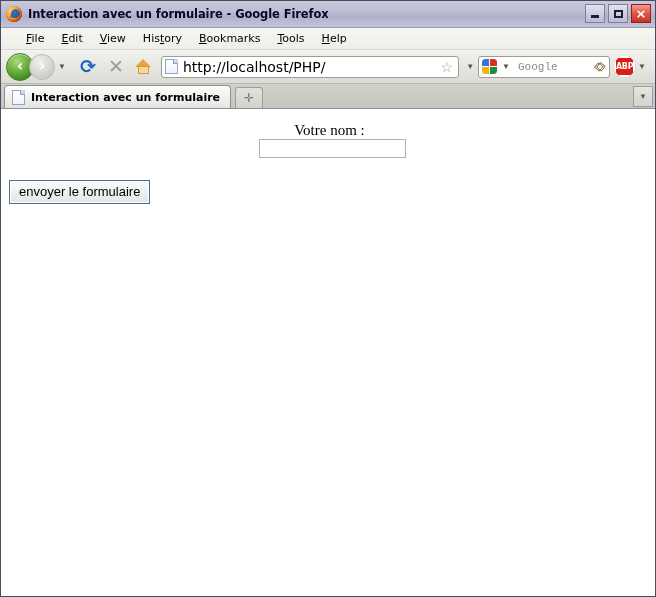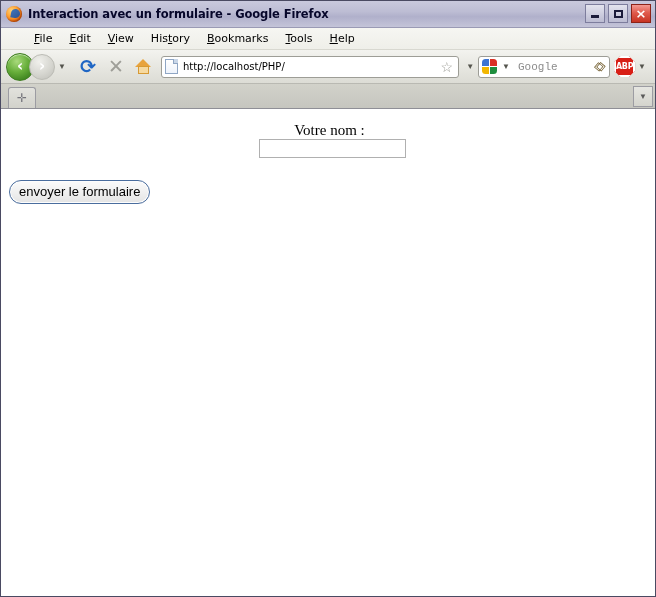--- a/index.html
+++ b/index.html
@@ -110,21 +110,21 @@
   }
 
   
   .menubar {
     height: 22px;
     box-sizing: border-box;
     background: linear-gradient(to bottom, #f6f6f2 0%, #efefe9 100%);
     border-bottom: 1px solid #d8d8d0;
     display: flex;
     align-items: center;
-    padding-left: 25px;
+    padding-left: 17px;
   }
   .menu-item {
     font-family: "DejaVu Sans", sans-serif;
     font-size: 11px;
     color: #000000;
     padding: 2px 9px 2px 8px;
     white-space: nowrap;
     cursor: default;
   }
   .menu-item u { text-decoration: underline; }
@@ -246,21 +246,21 @@
     content: "";
     position: absolute;
     right: -1px; top: -1px;
     width: 4px; height: 4px;
     background: #c8d6e8;
     border-left: 1px solid #8fa6c4;
     border-bottom: 1px solid #8fa6c4;
   }
   .url-text {
     font-family: "DejaVu Sans", sans-serif;
-    font-size: 10px;
+    font-size: 14px;
     color: #000000;
     white-space: nowrap;
     overflow: hidden;
     flex: 1 1 auto;
   }
   .star-glyph {
     font-size: 14px;
     color: #9a9a93;
     line-height: 1;
     margin: 0 2px;
@@ -434,21 +434,21 @@
     outline: none;
   }
   .text-input.nom { width: 147px; }
   .text-input.prenom { width: 146px; }
   .submit-btn {
     font-family: "Liberation Sans", sans-serif;
     font-size: 13px;
     color: #000000;
     background: linear-gradient(to bottom, #fbfbfb 0%, #f0f0f0 50%, #e4e4e4 100%);
     border: 1px solid #4a6d9e;
-    border-radius: 12px;
+    border-radius: 0;
     padding: 3px 9px 4px 9px;
     margin-top: 4px;
     box-shadow: inset 0 0 0 1px #fdfdfd;
     cursor: default;
   }
 </style>
 </head>
 <body>
 
 <div class="window">
@@ -521,20 +521,24 @@
       <span class="search-placeholder">Google</span>
       <span class="mag-glyph">⧉</span>
     </div>
     <div class="abp-icon">
       <span>ABP</span>
     </div>
     <span class="tiny-arrow">▼</span>
   </div>
 
   <div class="tabbar">
+    <div class="tab">
+      <span class="pg-icon"></span>
+      <span class="tab-title">Interaction avec un formulaire</span>
+    </div>
     <div class="newtab">
       <span>✛</span>
     </div>
     <div class="tablist-btn">
       <span>▼</span>
     </div>
   </div>
 
   <div class="content">
     <div class="form-row">

